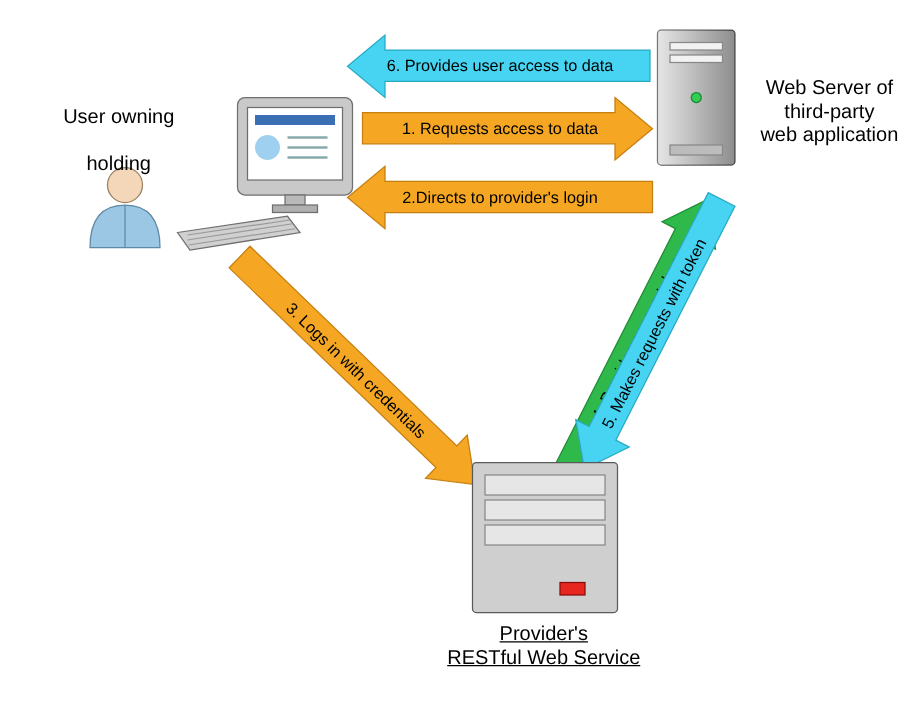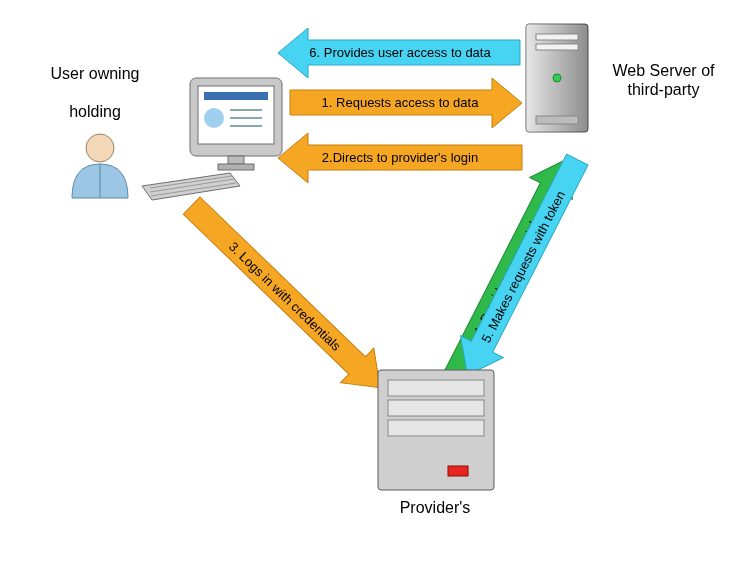--- a/index.html
+++ b/index.html
@@ -14,34 +14,35 @@
     font-size:16px;
     color:#000;
     text-align:center;
     line-height:1.2;
   }
   svg{display:block;}
 </style>
 </head>
 <body>
 
-<div class="label" style="left:10px;top:64px;width:170px;">
+<div class="label" style="left:10px;top:84px;width:170px;">
   <span>User owning</span><br>
   <br>
   <span>holding</span>
 </div>
 
 <div class="label" style="left:596px;top:32px;width:135px;margin-top:29px;">
   <span>Web Server of</span><br>
   <span>third-party</span><br>
+  <span>web application</span>
 </div>
 
-<div class="label" style="left:330px;top:498px;width:210px;">
+<div class="label" style="left:330px;top:498px;width:210px;text-decoration:underline;">
   <span>Provider's</span><br>
-  <br>
+  <span>RESTful Web Service</span><br>
 </div>
 
 <svg width="737" height="567" viewBox="0 0 737 567">
 
   <g>
     <polygon fill="#46d4f2" stroke="#2aa9c2" stroke-width="1" points="520,51 520,40 308,40 308,28 278,53 308,78 308,65 520,65"></polygon>
     <text x="400" y="57" text-anchor="middle" font-size="13" fill="#000">6. Provides user access to data</text>
   </g>
 
   <g>

